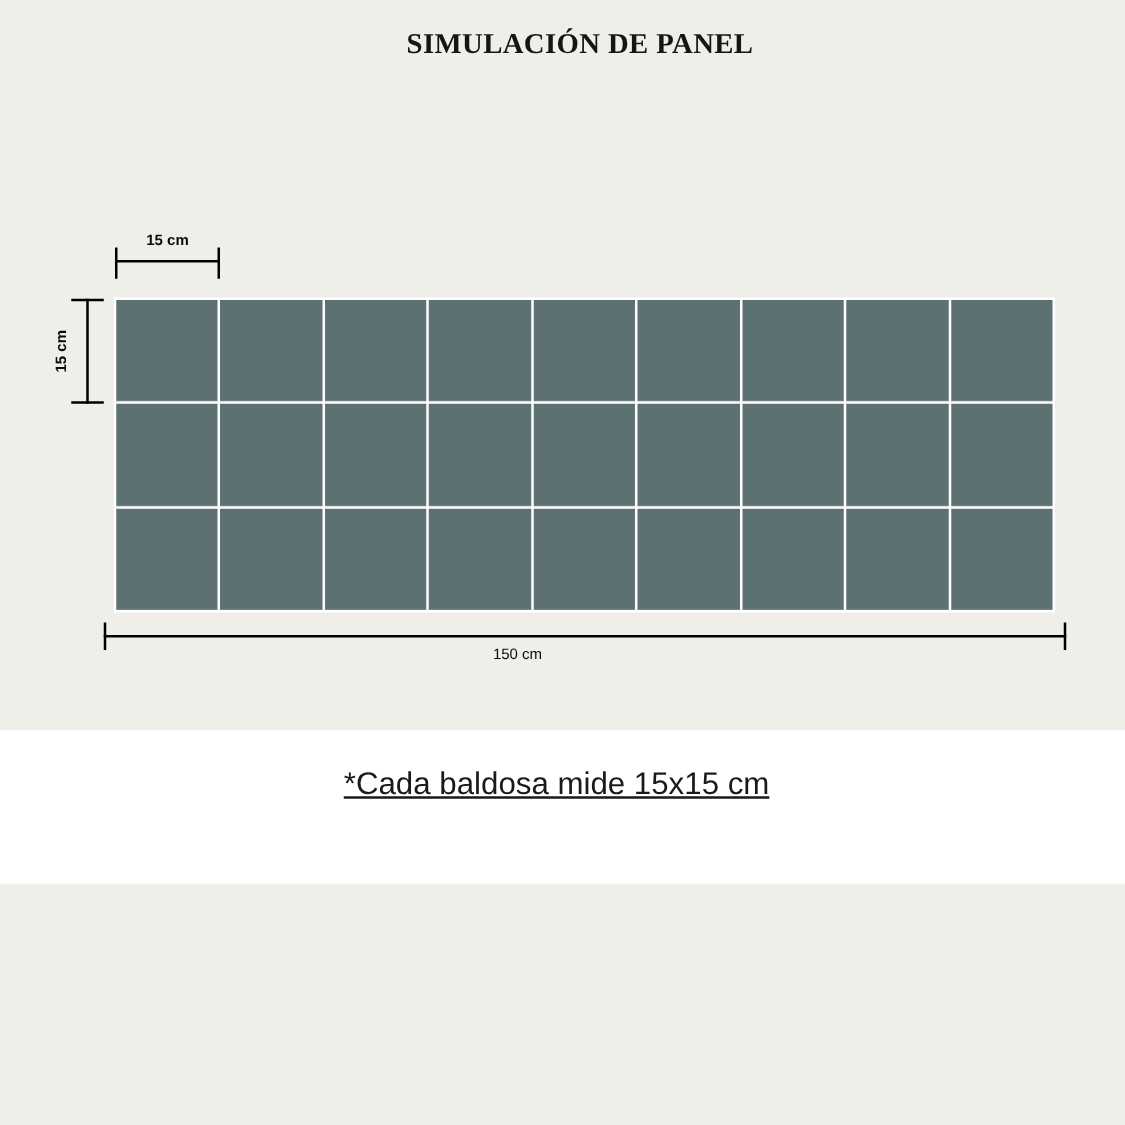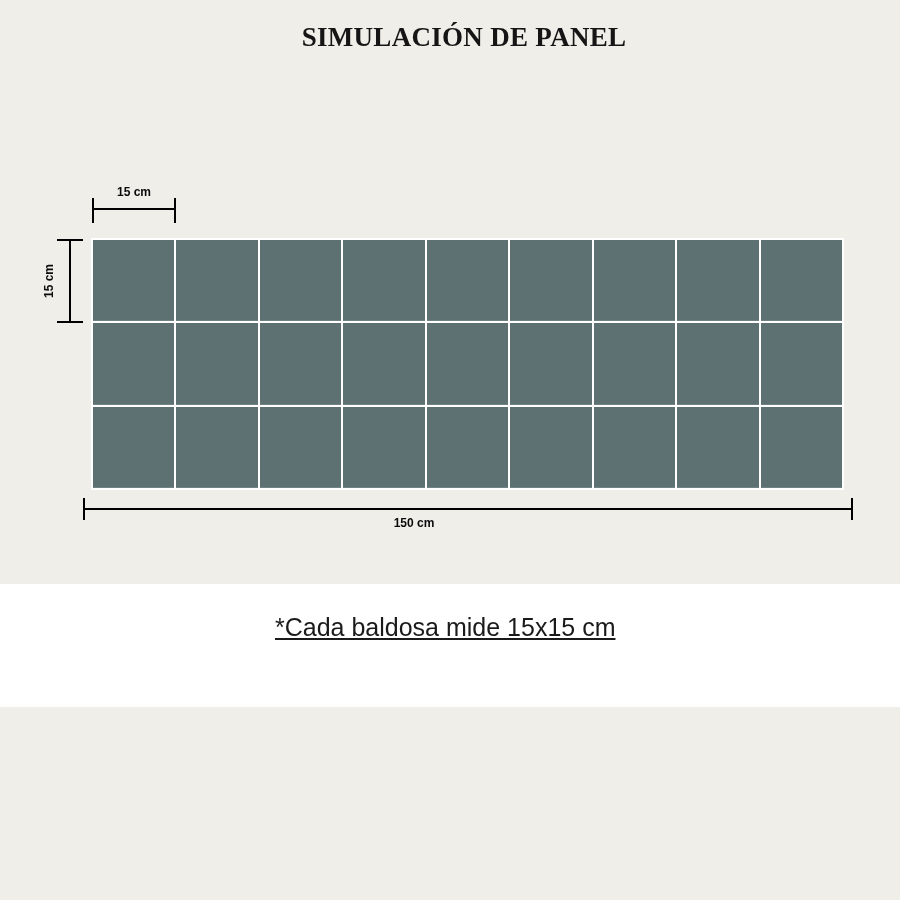--- a/index.html
+++ b/index.html
@@ -20,21 +20,21 @@
   .page-title {
     position: absolute;
     top: 22px;
     left: 0;
     width: 100%;
     padding-left: 28px;
     box-sizing: border-box;
     text-align: center;
     font-family: "Liberation Serif", serif;
     font-weight: 700;
-    font-size: 27px;
+    font-size: 23px;
     letter-spacing: 0.3px;
     color: #151515;
   }
 
   
   .note-band {
     position: absolute;
     top: 584px;
     left: 0;
     width: 900px;
@@ -105,21 +105,21 @@
   .dim-bottom { left: 83px; top: 498px; width: 770px; height: 22px; }
   .dim-bottom .dim-line { left: 0; right: 0; top: 10px; height: 2px; }
   .dim-bottom .tick-a { left: 0; top: 0; width: 2px; height: 100%; }
   .dim-bottom .tick-b { right: 0; top: 0; width: 2px; height: 100%; }
   .dim-label-bottom {
     position: absolute;
     left: 414px;
     top: 516px;
     transform: translateX(-50%);
     font-size: 12px;
-    font-weight: 700;
+    font-weight: 400;
     white-space: nowrap;
     color: #0b0b0b;
   }
 
   
   .notes {
     position: absolute;
     left: 275px;
     top: 610px;
     font-size: 25px;

